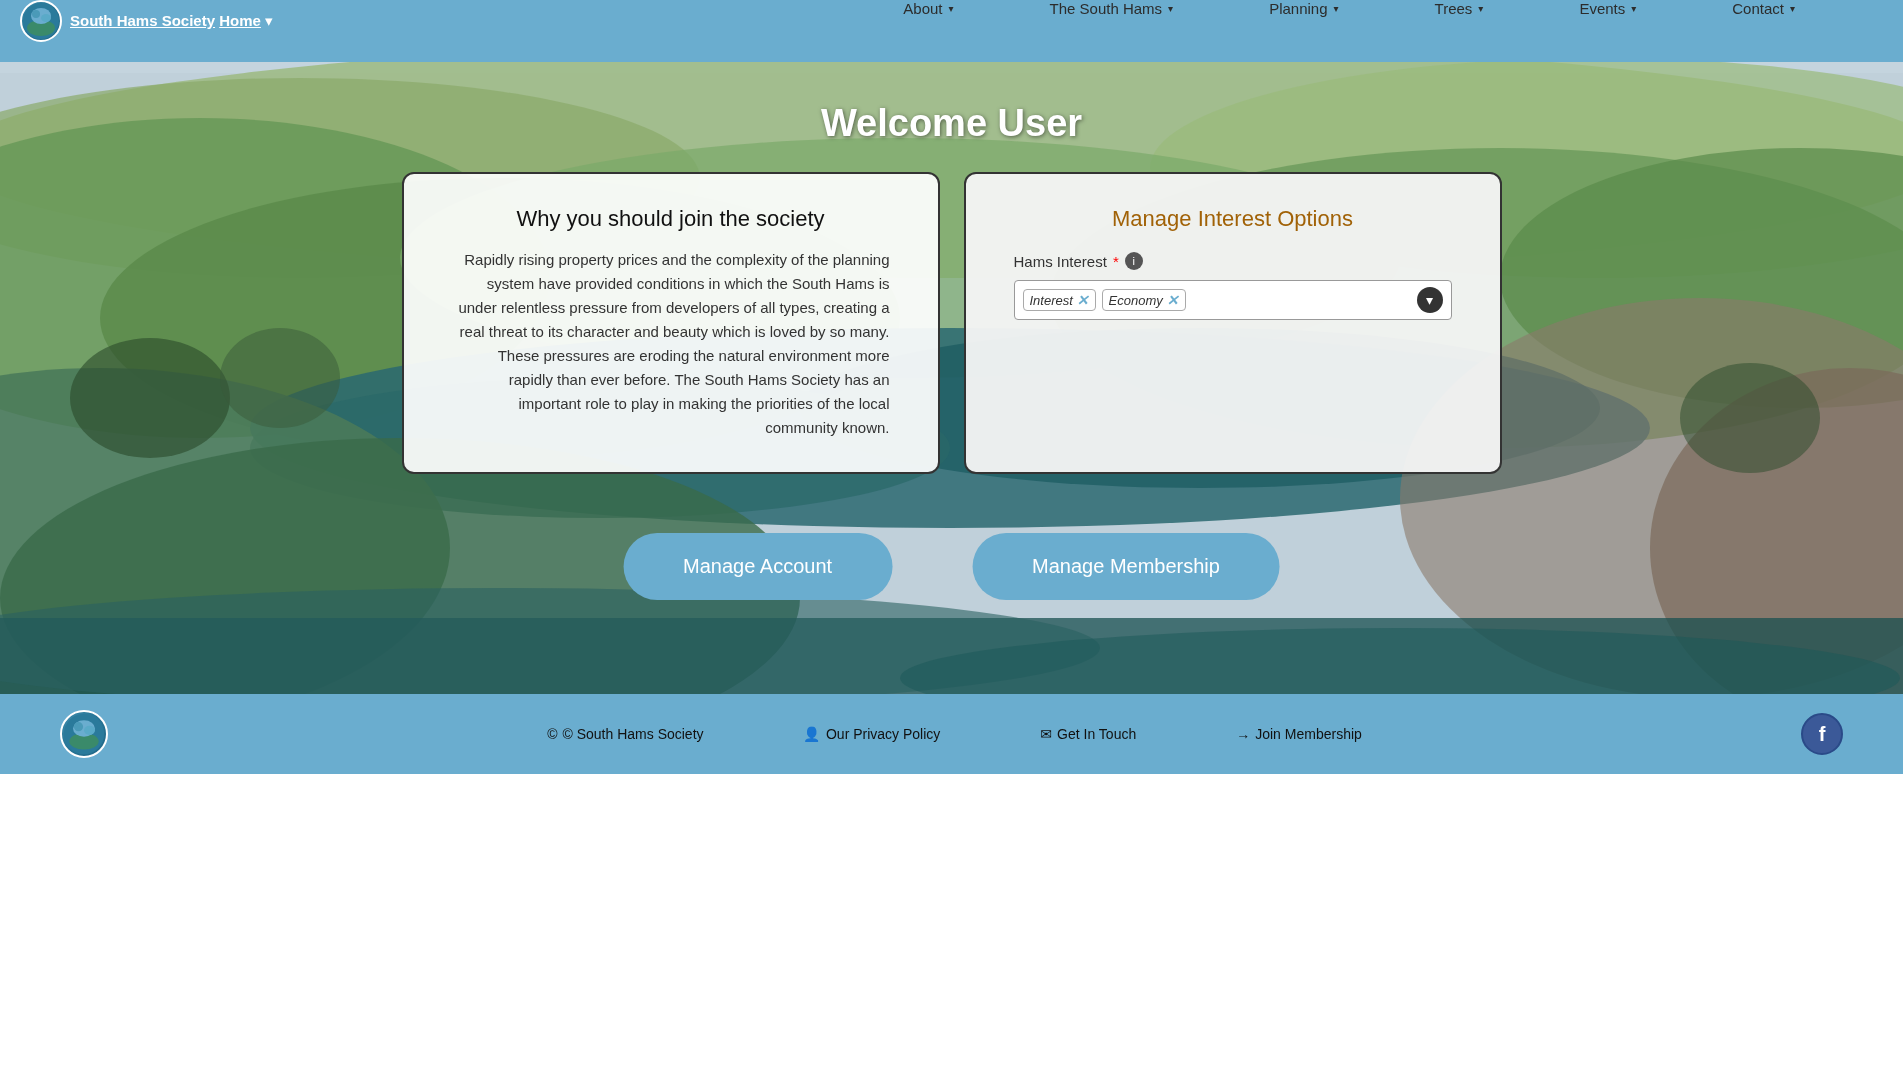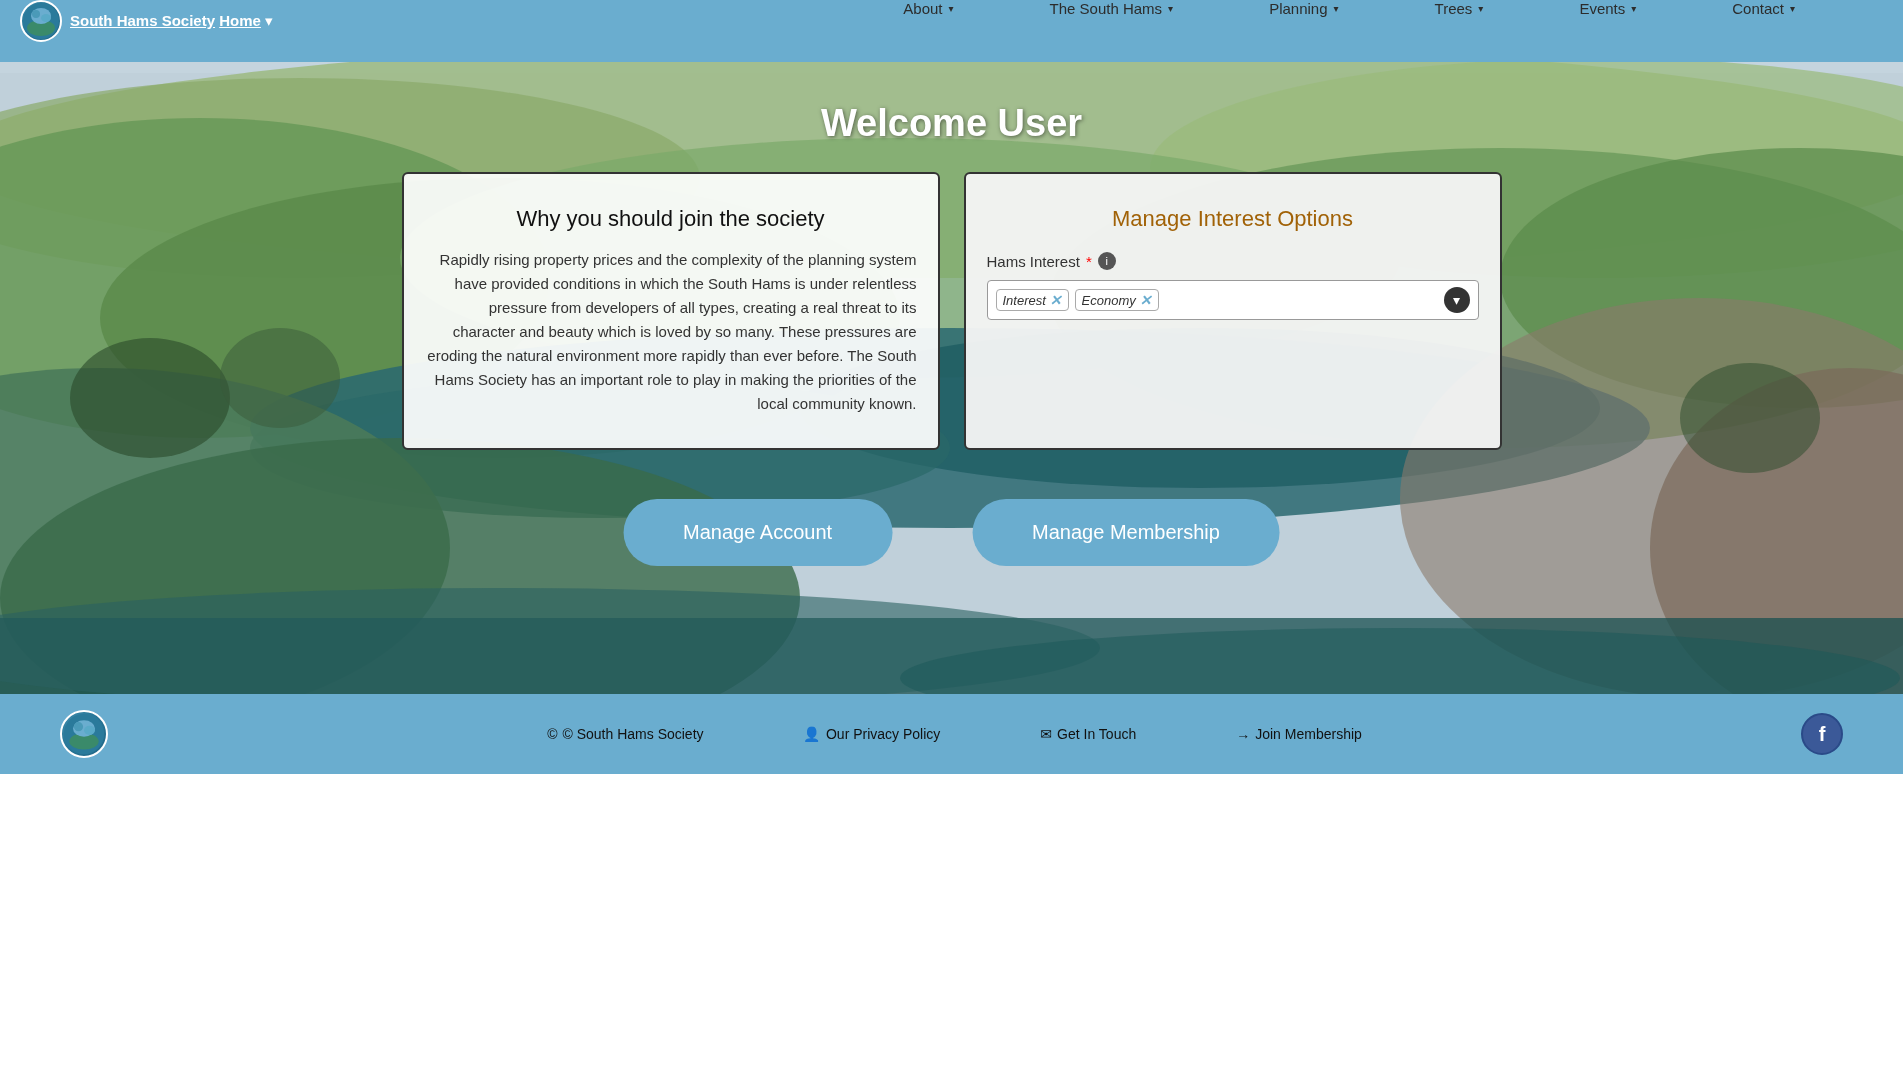--- a/index.html
+++ b/index.html
@@ -144,23 +144,23 @@
       top: 110px;
       left: 50%;
       transform: translateX(-50%);
       display: flex;
       gap: 24px;
       width: 1100px;
     }
 
     .card {
       background: rgba(255,255,255,0.92);
-      border-radius: 6px;
+      border-radius: 12px;
       border: 2px solid #333;
-      padding: 32px 21px;
+      padding: 32px 48px;
     }
     .card-left {
       flex: 1;
       text-align: center;
     }
     .card-right {
       flex: 1;
       background: rgba(245,245,245,0.95);
     }
 
@@ -246,21 +246,21 @@
       border: none;
       cursor: pointer;
       display: flex;
       align-items: center;
       justify-content: center;
       font-size: 14px;
     }
 
     .buttons-row {
       position: absolute;
-      bottom: 128px;
+      bottom: 94px;
       left: 50%;
       transform: translateX(-50%);
       display: flex;
       gap: 80px;
       align-items: center;
     }
 
     .action-btn {
       background: #6aadcf;
       color: #fff;

